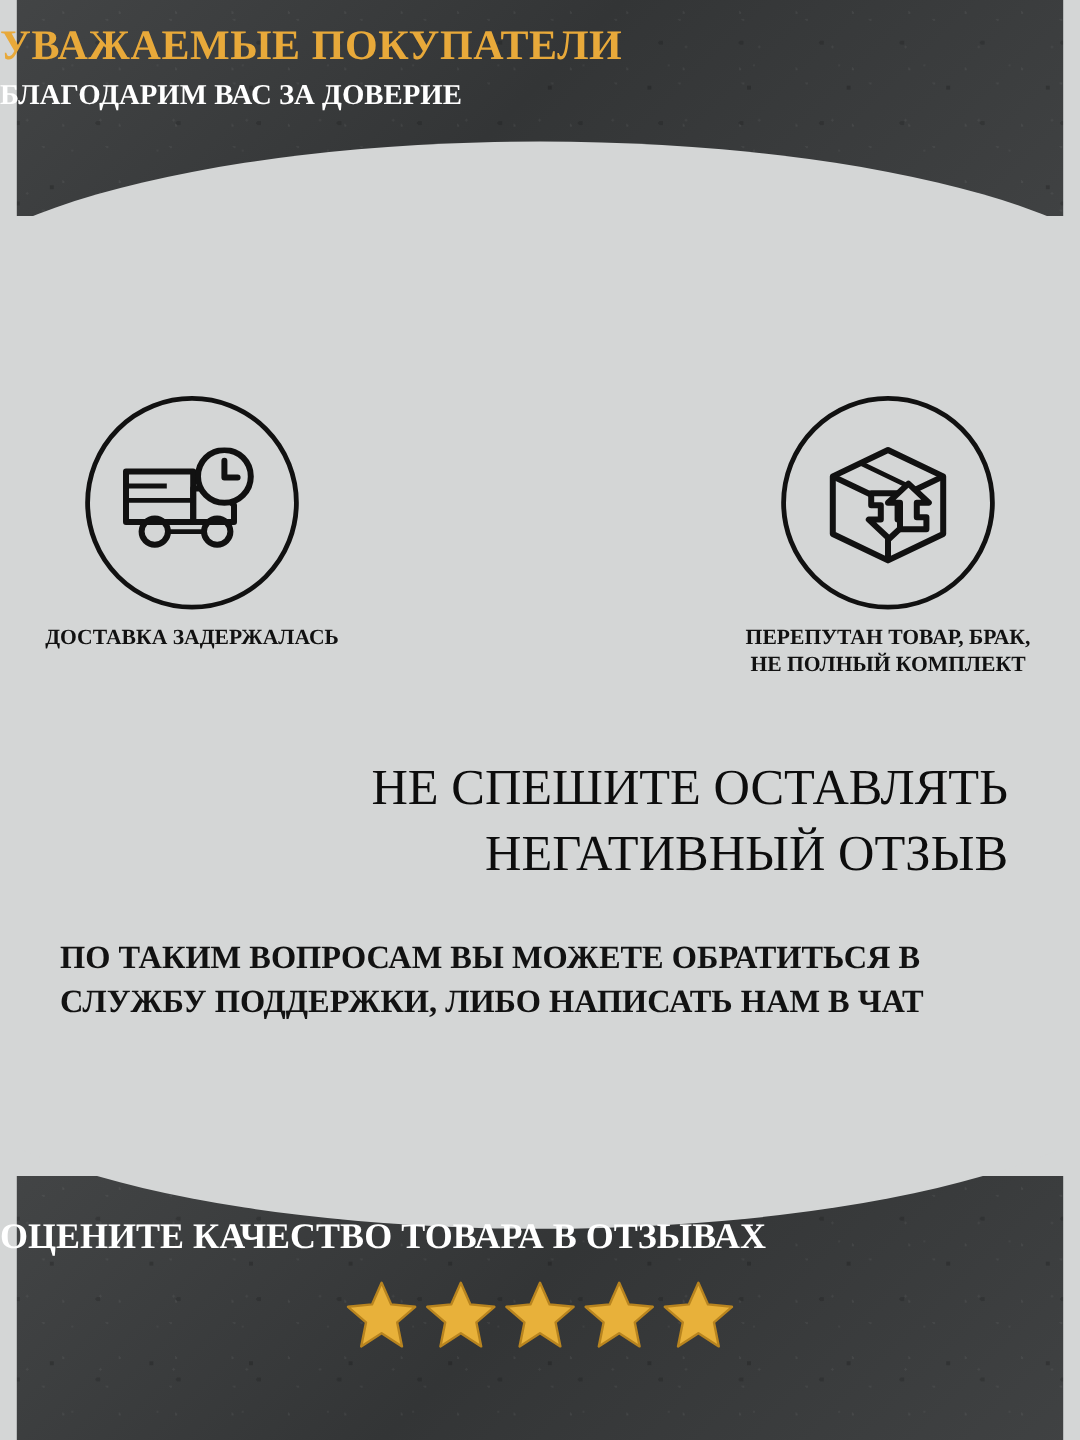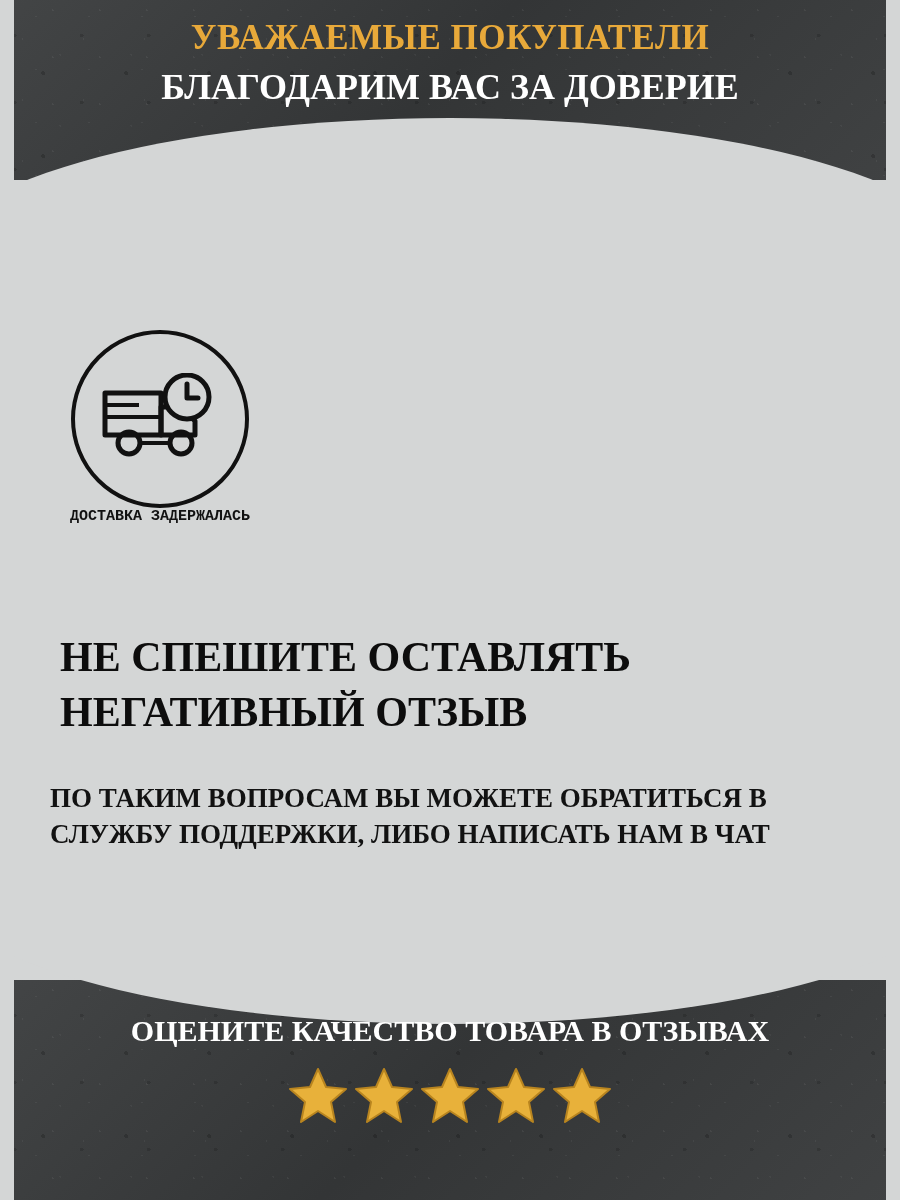--- a/index.html
+++ b/index.html
@@ -77,34 +77,34 @@
   }
   .edge-left { left: 0; }
   .edge-right { right: 0; }
 
   
   .header {
     position: absolute;
     top: 18px;
     left: 0;
     width: 900px;
-    text-align: center;
+    text-align: left;
     z-index: 5;
   }
   .header-title {
     font-size: 35px;
     font-weight: bold;
     letter-spacing: 0.5px;
     color: #e8a93a;
     line-height: 1.15;
     text-transform: uppercase;
   }
   .header-sub {
     margin-top: 8px;
-    font-size: 36px;
+    font-size: 24px;
     font-weight: bold;
     color: #ffffff;
     line-height: 1.2;
     text-transform: uppercase;
   }
 
   
   .intro {
     position: absolute;
     top: 198px;
@@ -136,37 +136,36 @@
     height: 170px;
     margin: 0 auto;
     border: 4px solid #111;
     border-radius: 50%;
     display: flex;
     align-items: center;
     justify-content: center;
     background: transparent;
   }
   .icon-caption {
-    margin-top: 0;
-    font-size: 15px;
+    margin-top: 13px;
+    font-size: 18px;
     font-weight: bold;
     line-height: 1.22;
     color: #111;
     text-transform: uppercase;
-    font-family: Liberation Mono, monospace;
   }
 
   .headline {
     position: absolute;
     top: 630px;
     left: 60px;
     width: 780px;
-    text-align: left;
+    text-align: right;
     font-size: 42px;
-    font-weight: bold;
+    font-weight: normal;
     line-height: 1.3;
     color: #0d0d0d;
     text-transform: uppercase;
   }
 
   .support {
     position: absolute;
     top: 780px;
     left: 50px;
     width: 800px;
@@ -179,21 +178,21 @@
   }
 
   
   .footer {
     position: absolute;
     bottom: 0;
     left: 0;
     width: 900px;
     height: 220px;
     z-index: 5;
-    text-align: center;
+    text-align: left;
   }
   .footer-title {
     padding-top: 32px;
     font-size: 30px;
     font-weight: bold;
     color: #ffffff;
     line-height: 1.25;
     text-transform: uppercase;
   }
   .stars {
@@ -241,20 +240,35 @@
           <circle cx="82" cy="70" r="11" stroke="#111" stroke-width="5" fill="none"></circle>
           <line x1="41" y1="70" x2="71" y2="70" stroke="#111" stroke-width="4"></line>
 
           <circle cx="88" cy="24" r="22" stroke="#111" stroke-width="5" fill="#d4d6d6"></circle>
           <path d="M88 11 V25 H99" stroke="#111" stroke-width="5" fill="none" stroke-linecap="round" stroke-linejoin="round"></path>
         </svg>
       </div>
       <div class="icon-caption">ДОСТАВКА ЗАДЕРЖАЛАСЬ</div>
     </div>
 
+    <div class="icon-col">
+      <div class="icon-circle">
+        <svg width="120" height="112" viewBox="0 0 120 112" fill="none" aria-hidden="true">
+
+          <path d="M14 34 L60 12 L106 34 L106 82 L60 104 L14 82 Z" stroke="#111" stroke-width="5" fill="none" stroke-linejoin="round"></path>
+          <path d="M14 34 L60 56 L106 34" stroke="#111" stroke-width="5" fill="none" stroke-linejoin="round"></path>
+          <line x1="60" y1="56" x2="60" y2="104" stroke="#111" stroke-width="5"></line>
+          <path d="M37 23 L83 45 L83 66" stroke="#111" stroke-width="4" fill="none" stroke-linejoin="round"></path>
+
+          <path d="M46 48 h22 v22 h10 l-17 16 l-17 -16 h10 v-12 h-8 z" fill="#d4d6d6" stroke="#111" stroke-width="5" stroke-linejoin="round"></path>
+          <path d="M92 78 h-22 v-22 h-10 l17 -16 l17 16 h-10 v12 h8 z" fill="#d4d6d6" stroke="#111" stroke-width="5" stroke-linejoin="round"></path>
+        </svg>
+      </div>
+      <div class="icon-caption">ПЕРЕПУТАН ТОВАР, БРАК, НЕ ПОЛНЫЙ КОМПЛЕКТ</div>
+    </div>
 
 
   </div>
 
   <div class="headline">НЕ СПЕШИТЕ ОСТАВЛЯТЬ НЕГАТИВНЫЙ ОТЗЫВ</div>
 
   <div class="support">ПО ТАКИМ ВОПРОСАМ ВЫ МОЖЕТЕ ОБРАТИТЬСЯ В СЛУЖБУ ПОДДЕРЖКИ, ЛИБО НАПИСАТЬ НАМ В ЧАТ</div>
 
   <div class="footer">
     <div class="footer-title">ОЦЕНИТЕ КАЧЕСТВО ТОВАРА В ОТЗЫВАХ</div>

